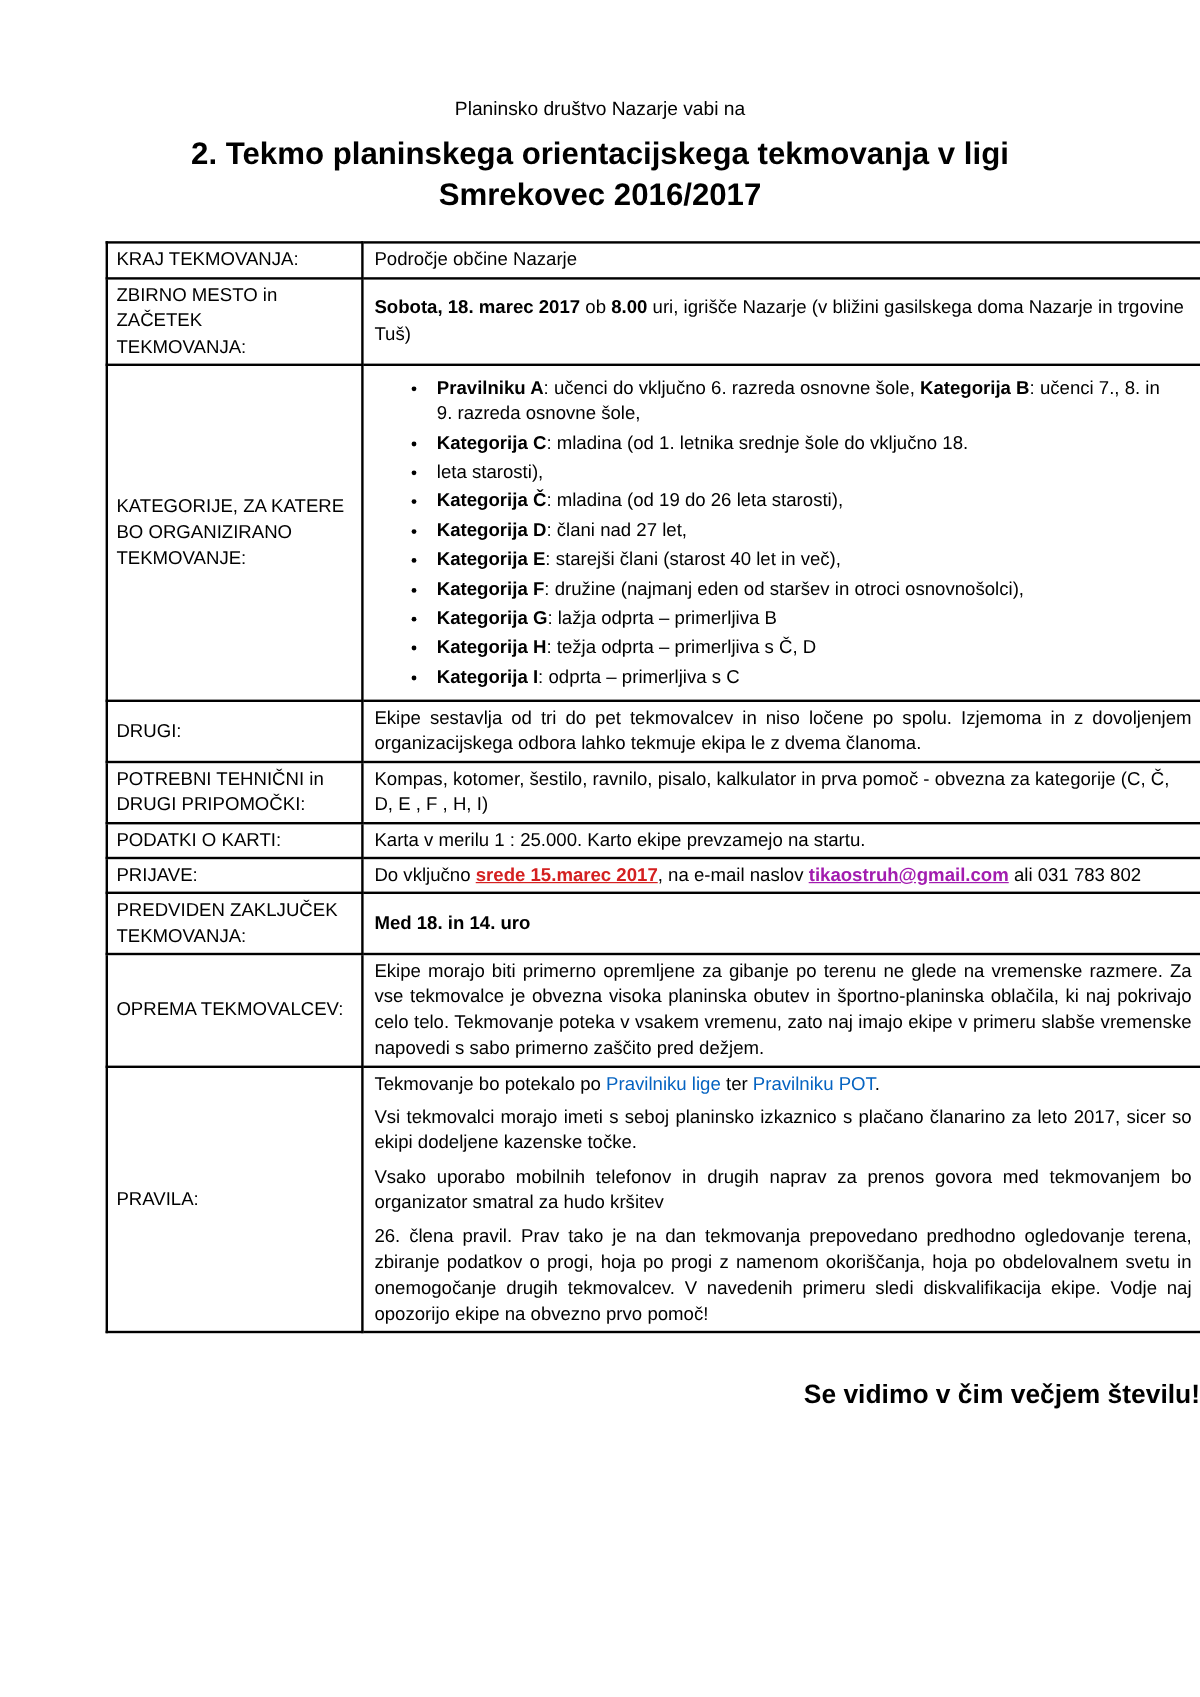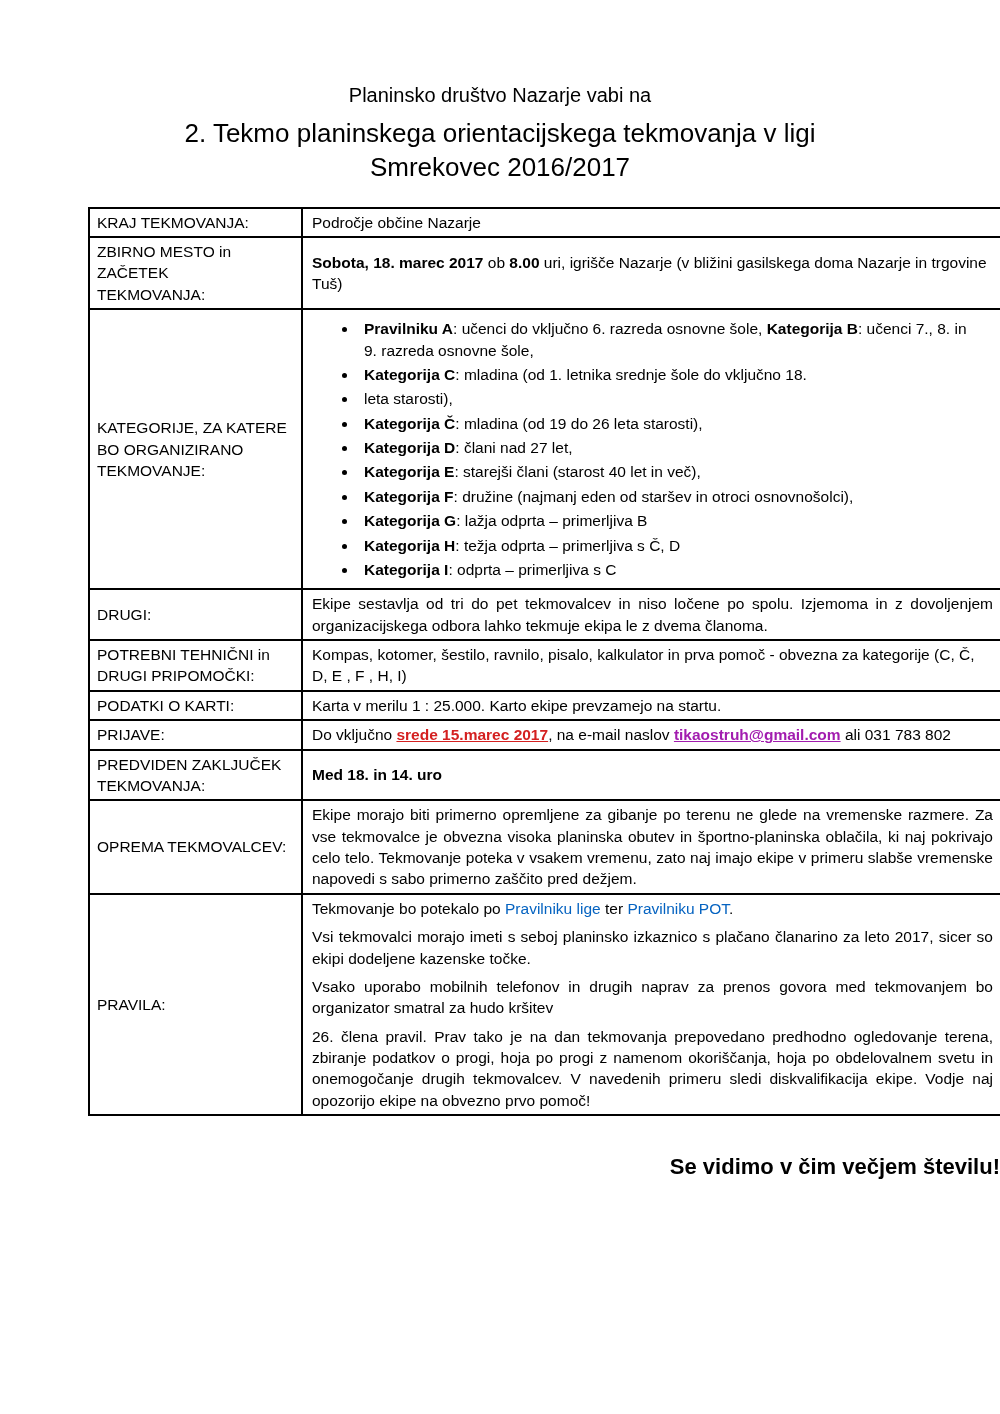--- a/index.html
+++ b/index.html
@@ -16,27 +16,27 @@
     font-family: "Liberation Sans", sans-serif;
     color: #000;
   }
   .page {
     width: 1000px;
     height: 1414px;
     padding-top: 82px;
   }
   .intro {
     text-align: center;
-    font-size: 20px;
+    font-size: 16px;
     line-height: 1.3;
   }
   .title {
     text-align: center;
     font-size: 26px;
-    font-weight: normal;
+    font-weight: bold;
     line-height: 1.32;
     white-space: pre-line;
     margin-top: 8px;
   }
   table.doc-table {
     border-collapse: collapse;
     margin: 22px 0 0 88px;
     width: 916px;
     font-size: 15.5px;
   }

